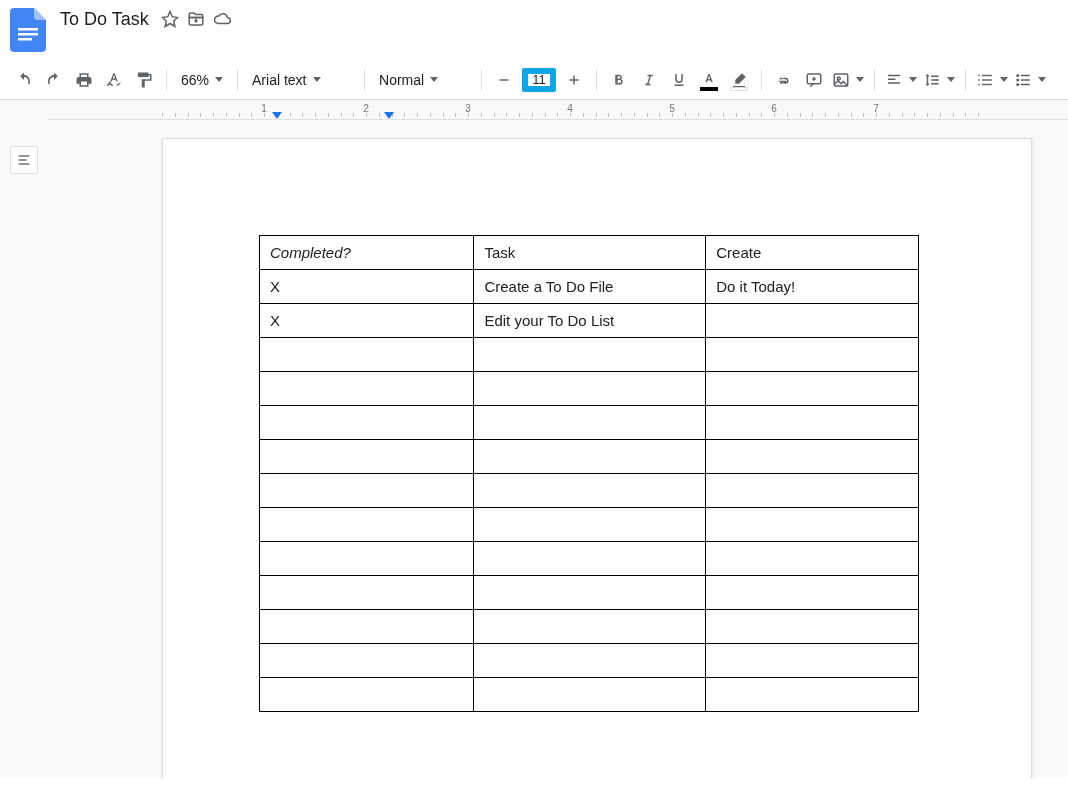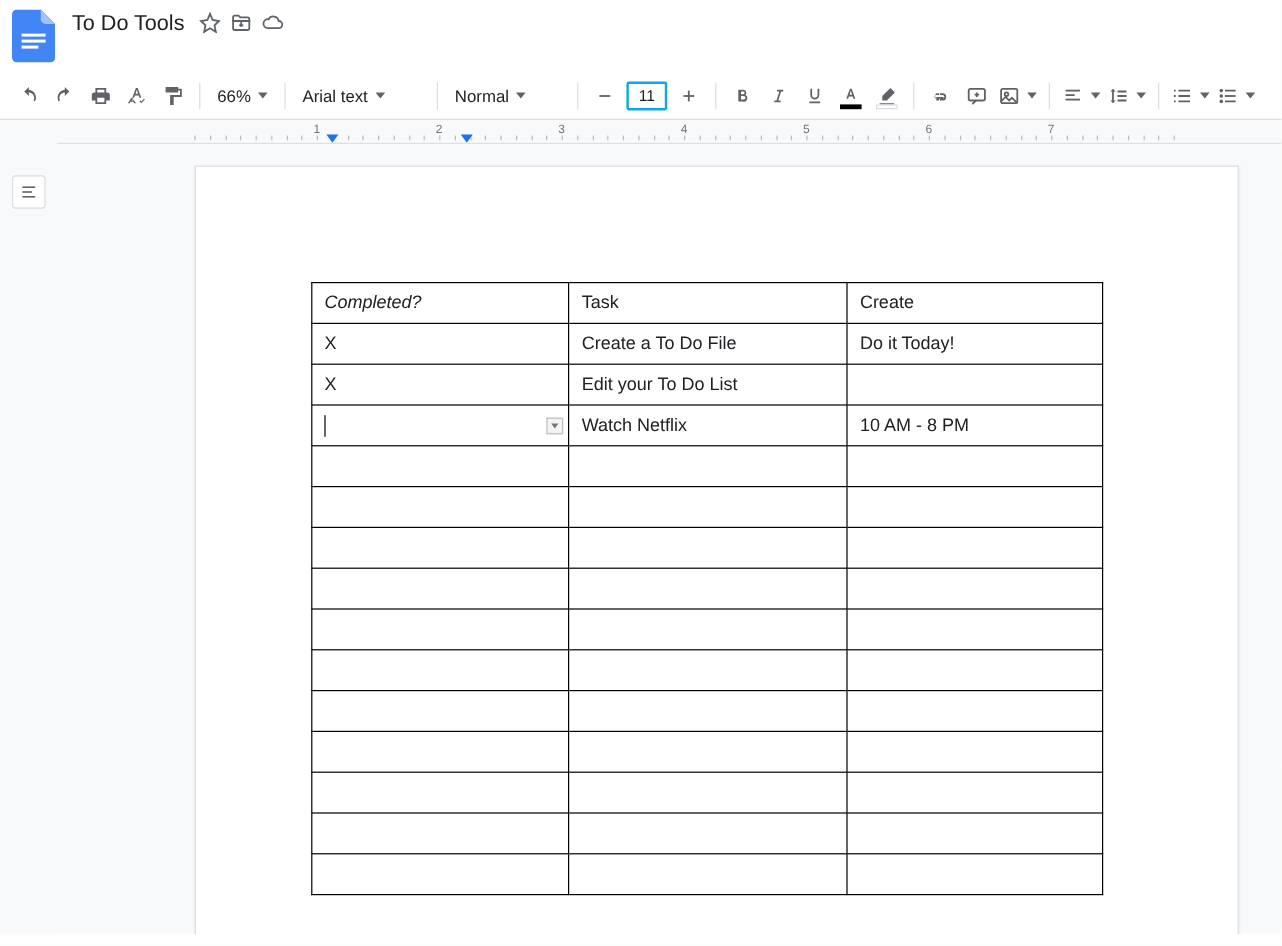--- a/index.html
+++ b/index.html
@@ -54,21 +54,21 @@
   .tbtn svg { width: 18px; height: 18px; }
   .tsep { width: 1px; height: 22px; background: #dadce0; margin: 0 6px; }
   .tdropdown {
     height: 28px; display: flex; align-items: center; gap: 6px;
     padding: 0 6px; border-radius: 3px; cursor: pointer; color: #5f6368;
     font-size: 14px;
   }
   .caret { width: 0; height: 0; border-left: 4px solid transparent; border-right: 4px solid transparent; border-top: 5px solid #5f6368; }
   .zoom-label, .style-label, .font-label { color: #202124; }
   .fontsize-box {
-    width: 34px; height: 24px; border: 2px solid #0ea5e9; border-radius: 2px;
+    width: 34px; height: 24px; border: 6px solid #0ea5e9; border-radius: 2px;
     text-align: left; font-size: 13px; color: #202124; display:flex; align-items:center; justify-content:center;
     margin: 0 2px;
   }
   .text-color-bar {
     position: absolute; bottom: 3px; left: 5px; right: 5px; height: 4px; background: #000;
   }
   .highlight-bar {
     position: absolute; bottom: 3px; left: 5px; right: 5px; height: 4px; background: #fff; border:1px solid #dadce0;
   }
   
@@ -140,21 +140,21 @@
     <svg viewBox="0 0 36 44">
         <path fill="#4285f4" d="M4 0h20l12 12v28a4 4 0 0 1-4 4H4a4 4 0 0 1-4-4V4a4 4 0 0 1 4-4z"></path>
         <path fill="#a1c2fa" d="M24 0l12 12H28a4 4 0 0 1-4-4V0z"></path>
         <rect x="8" y="20" width="20" height="2.5" fill="#fff"></rect>
         <rect x="8" y="25" width="20" height="2.5" fill="#fff"></rect>
         <rect x="8" y="30" width="14" height="2.5" fill="#fff"></rect>
       </svg>
   </div>
   <div class="titlecol">
     <div class="title-row">
-      <span class="doc-title">To Do Tools</span>
+      <span class="doc-title">To Do Task</span>
       <span class="title-icon">
         <svg viewBox="0 0 24 24" fill="none" stroke="#5f6368" stroke-width="2">
             <path d="M12 2l2.9 6.9L22 10l-5 4.9 1.5 7.1L12 18l-6.5 4 1.5-7.1L2 10l7.1-1.1L12 2z"></path>
           </svg>
       </span>
       <span class="title-icon">
         <svg viewBox="0 0 24 24" fill="none" stroke="#5f6368" stroke-width="2">
             <path d="M3 6a2 2 0 0 1 2-2h4l2 2h8a2 2 0 0 1 2 2v2H3V6z"></path>
             <path d="M3 10h18v8a2 2 0 0 1-2 2H5a2 2 0 0 1-2-2v-8z"></path>
             <path d="M12 11v5m0 0l-2-2m2 2l2-2" stroke="#5f6368"></path>
@@ -418,27 +418,20 @@
                 <td>X</td>
                 <td>Create a To Do File</td>
                 <td>Do it Today!</td>
               </tr>
               <tr>
                 <td>X</td>
                 <td>Edit your To Do List</td>
                 <td></td>
               </tr>
               <tr>
-                <td class="cursor-cell"><span class="text-cursor"></span><span class="cell-dropdown">
-                    <span class="caret"></span>
-                  </span></td>
-                <td>Watch Netflix</td>
-                <td>10 AM - 8 PM</td>
-              </tr>
-              <tr>
                 <td></td>
                 <td></td>
                 <td></td>
               </tr>
               <tr>
                 <td></td>
                 <td></td>
                 <td></td>
               </tr>
               <tr>

